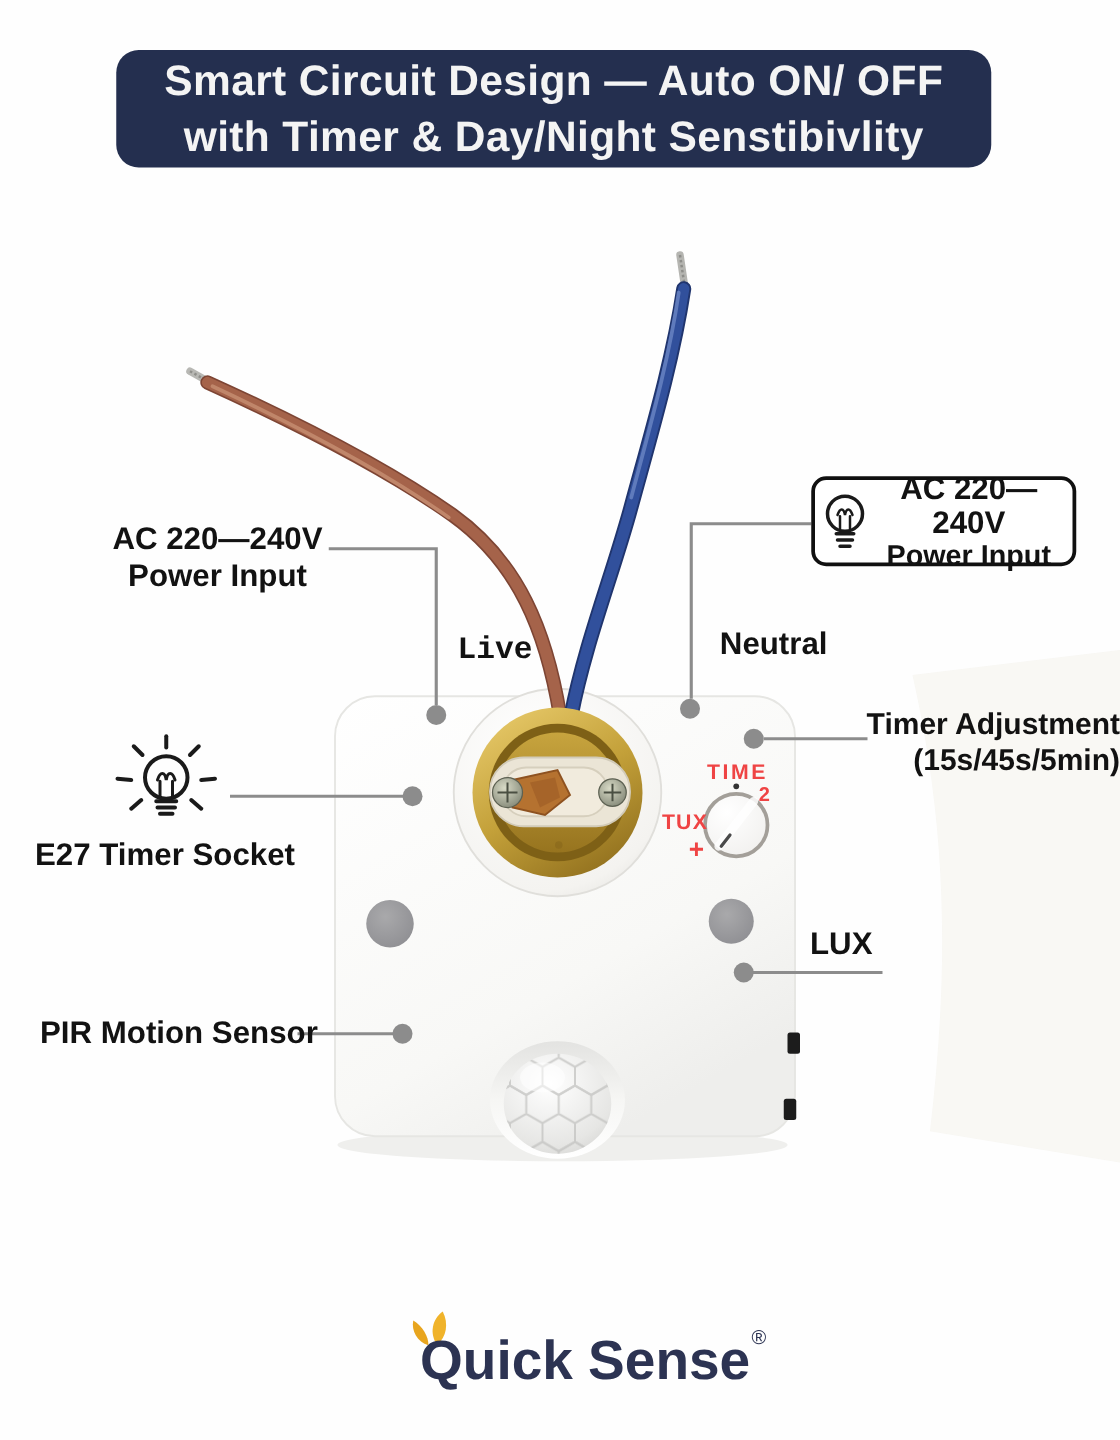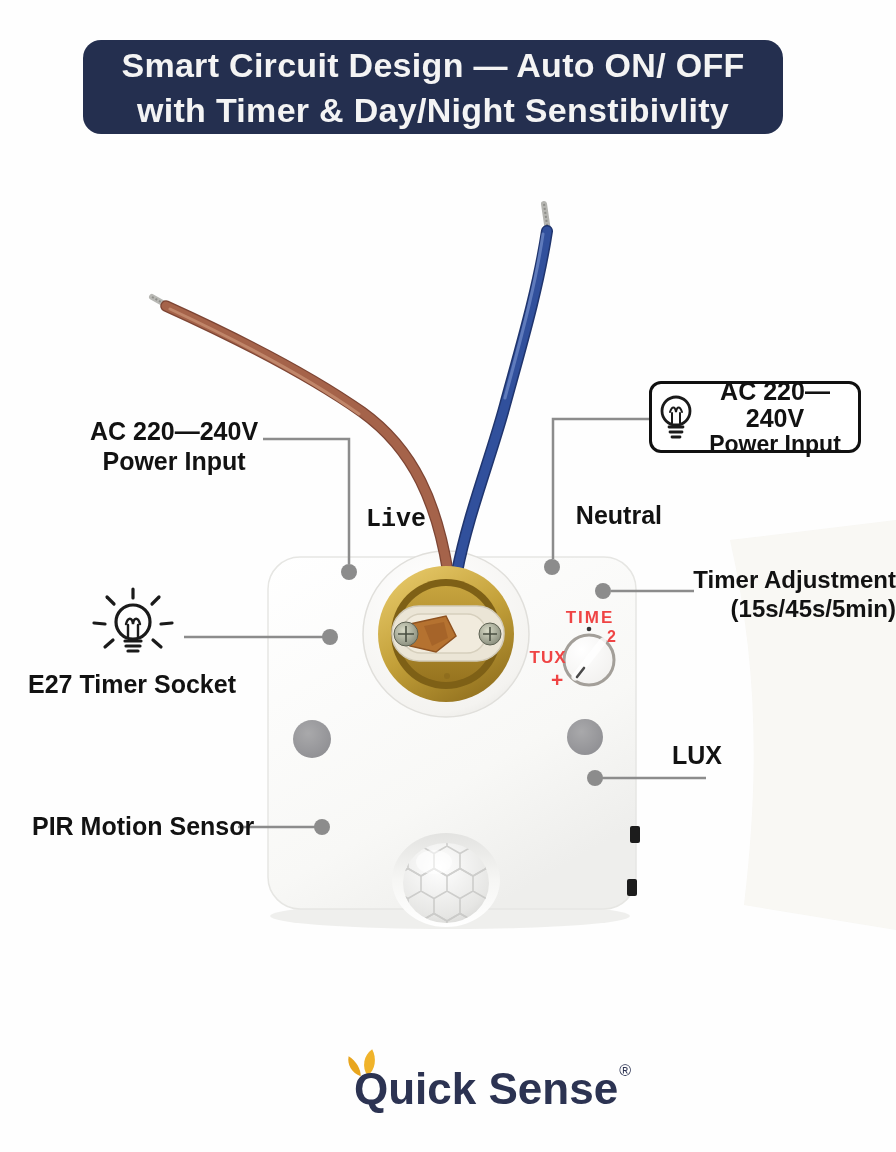--- a/index.html
+++ b/index.html
@@ -5,54 +5,54 @@
   html,body{margin:0;padding:0;}
   body{
     width:896px;height:1152px;background:#ffffff;
     font-family:"Liberation Sans",sans-serif;
     -webkit-font-smoothing:antialiased;
   }
   .canvas{position:relative;width:896px;height:1152px;background:#fefefe;overflow:hidden;}
   svg.scene{position:absolute;left:0;top:0;}
 
   .banner{
-    position:absolute;left:83px;top:40px;width:700px;height:94px;
+    position:absolute;left:93px;top:40px;width:700px;height:94px;
     background:var(--banner-bg);border-radius:18px;
     color:var(--banner-text);text-align:center;
     font-weight:700;font-size:34px;line-height:45px;
     padding-top:3px;box-sizing:border-box;letter-spacing:.3px;
   }
 
   .label{position:absolute;color:var(--label-text);font-weight:700;font-size:25px;line-height:30px;}
   .center{text-align:center;}
   .lbl-left-power{left:54px;top:416px;width:240px;}
   .lbl-live{left:366px;top:505px;width:70px;font-family:Liberation Mono, monospace;}
   .lbl-neutral{left:562px;top:500px;width:100px;text-align:right;}
   .lbl-timer{left:678px;top:565px;width:218px;font-size:24px;line-height:29px;text-align:right;}
   .lbl-e27{left:22px;top:669px;width:220px;}
-  .lbl-lux{left:672px;top:740px;width:60px;}
+  .lbl-lux{left:648px;top:740px;width:60px;}
   .lbl-daynight{left:700px;top:736px;width:168px;font-size:24px;line-height:28px;}
   .lbl-pir{left:32px;top:811px;width:230px;}
 
   .knob-text{position:absolute;color:#ef4444;font-weight:700;}
   .kt-time{left:558px;top:608px;width:64px;text-align:center;font-size:17px;letter-spacing:2px;}
   .kt-tux{left:528px;top:648px;width:40px;text-align:center;font-size:17px;letter-spacing:1px;}
   .kt-plus{left:551px;top:668px;font-size:21px;}
   .kt-two{left:607px;top:628px;font-size:16px;}
 
   .ac-box{
     position:absolute;left:649px;top:381px;width:212px;height:72px;
     box-sizing:border-box;border:3px solid var(--box-border);border-radius:12px;
     background:#ffffff;display:flex;align-items:center;padding:2px 6px 2px 2px;
   }
   .ac-box .txt{flex:1;text-align:center;color:var(--label-text);font-weight:700;}
   .ac-box .l1{font-size:25px;line-height:27px;}
   .ac-box .l2{font-size:23px;line-height:25px;}
 
-  .logo{position:absolute;left:336px;top:1044px;width:320px;height:84px;text-decoration:underline;}
+  .logo{position:absolute;left:318px;top:1044px;width:320px;height:84px;text-decoration:underline;}
   .logo .word{
     position:absolute;left:18px;top:18px;
     font-weight:700;font-size:44px;color:var(--logo-navy);letter-spacing:0;
   }
   .logo .reg{font-size:16px;font-weight:400;vertical-align:28px;margin-left:1px;}
   .logo svg{position:absolute;left:8px;top:2px;}
 </style>
 </head>
 <body>
 

